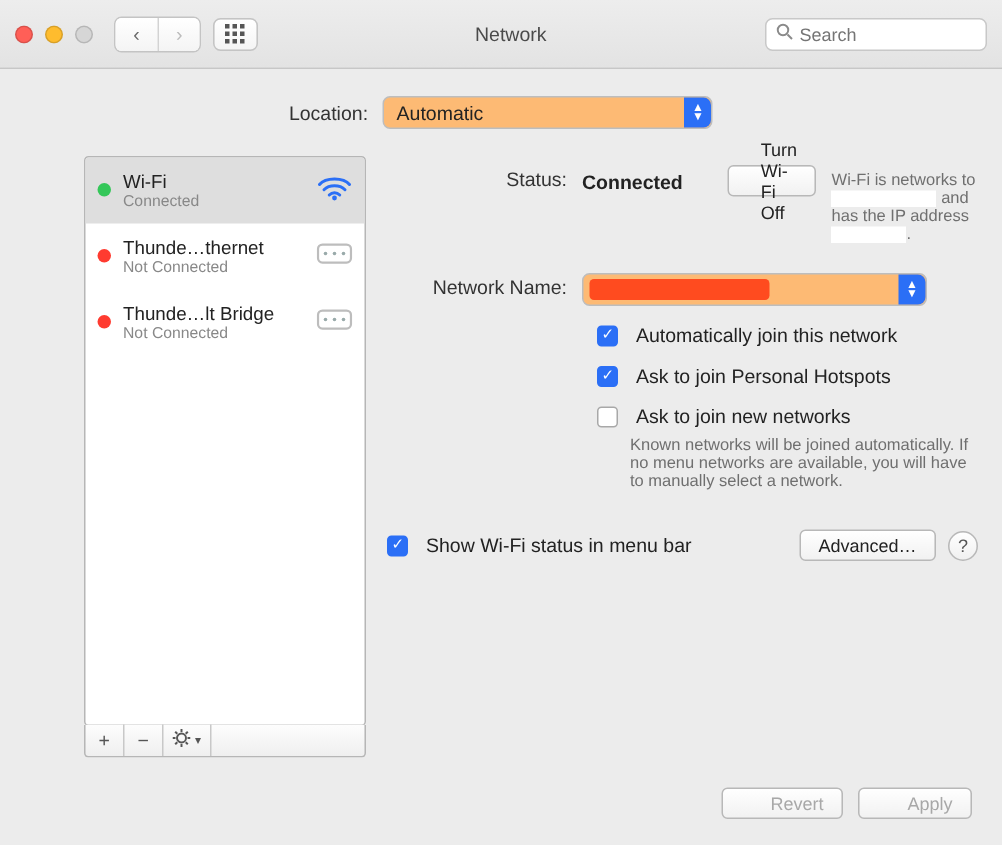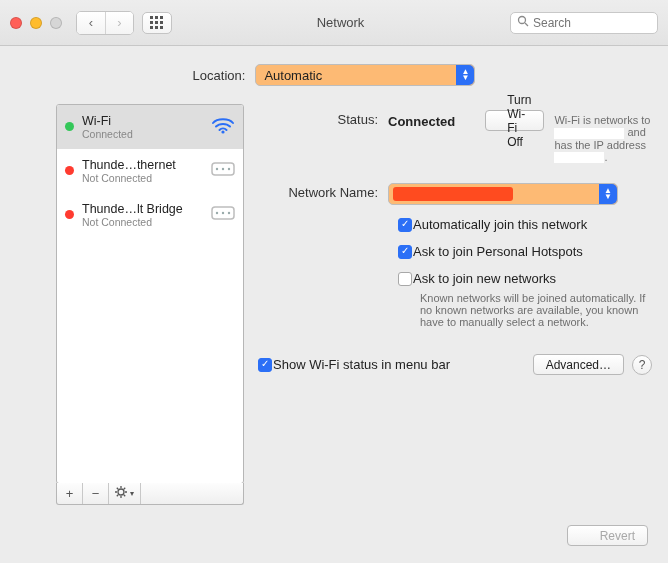--- a/index.html
+++ b/index.html
@@ -212,21 +212,21 @@
   }
   .net-select { width: 230px; position: relative; }
   .net-select .redactbar {
     position: absolute;
     left: 4px; top: 3px; bottom: 3px; width: 120px;
     background: #ff4b1f;
     border-radius: 3px;
   }
   .checks { margin-left: 140px; margin-top: 12px; }
   .chk {
-    display: flex; align-items: center; gap: 1px;
+    display: flex; align-items: center; gap: 12px;
     margin-bottom: 12px;
   }
   .chk input[type=checkbox] {
     appearance: none;
     width: 14px; height: 14px;
     border: 1px solid #a8a8a8;
     border-radius: 3px;
     background: #fff;
     position: relative;
     flex-shrink: 0;
@@ -447,35 +447,36 @@
           <label>Automatically join this network</label>
         </div>
         <div class="chk">
           <input type="checkbox" checked="" style="">
           <label>Ask to join Personal Hotspots</label>
         </div>
         <div class="chk">
           <input type="checkbox" style="">
           <label>Ask to join new networks</label>
         </div>
-        <div class="chknote">Known networks will be joined automatically. If no known networks are available, you known have to manually select a network.</div>
+        <div class="chknote">Known networks will be joined automatically. If no menu networks are available, you will have to manually select a network.</div>
       </div>
 
       <div class="bottomrow">
         <div class="chk">
           <input type="checkbox" checked="" style="">
           <label>Show Wi-Fi status in menu bar</label>
         </div>
         <div style="flex:1"></div>
         <span class="macbtn">Advanced…</span>
         <div class="help">
           <span>?</span>
         </div>
       </div>
 
     </div>
   </div>
 
   <div class="footerbtns">
     <span class="macbtn disabled">Revert</span>
+    <span class="macbtn disabled">Apply</span>
   </div>
 
 </div>
 
 </body></html>

